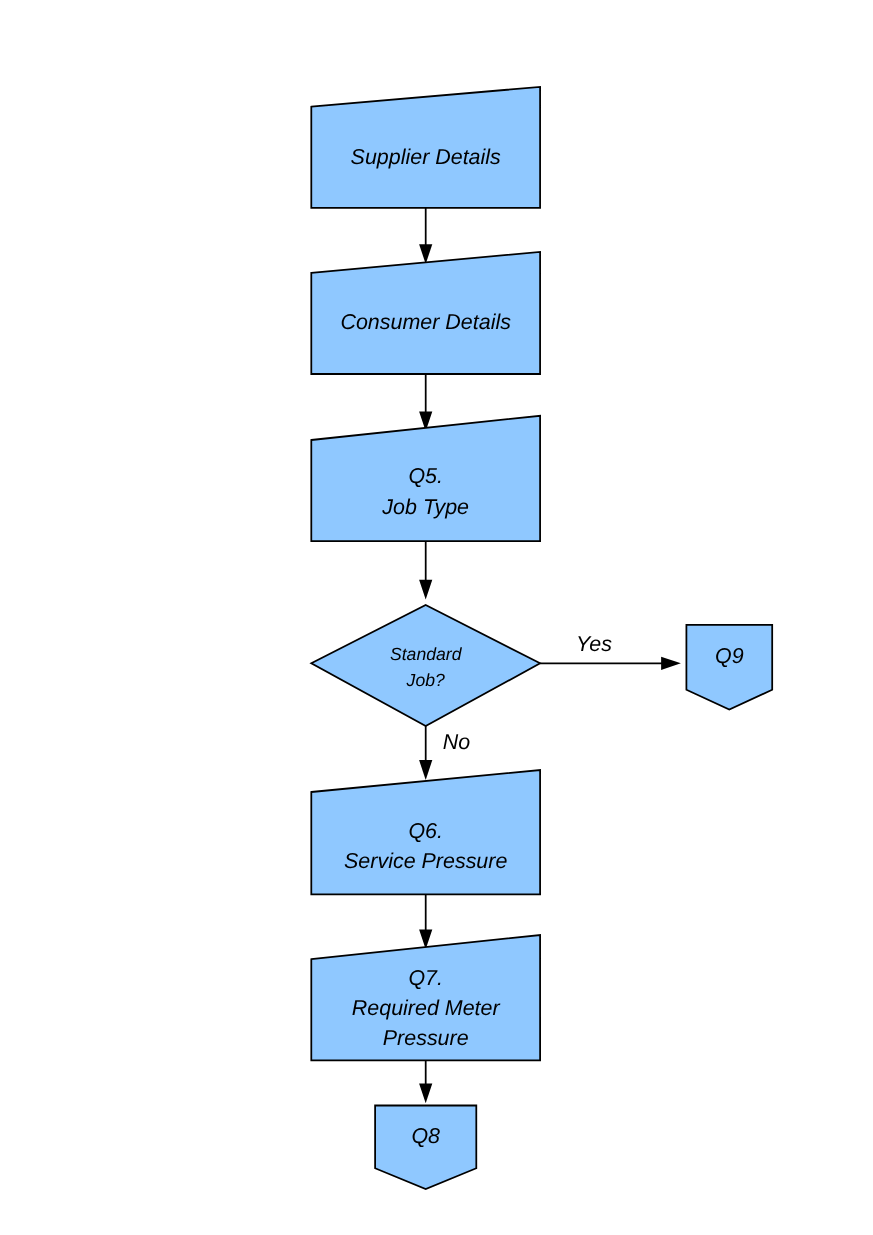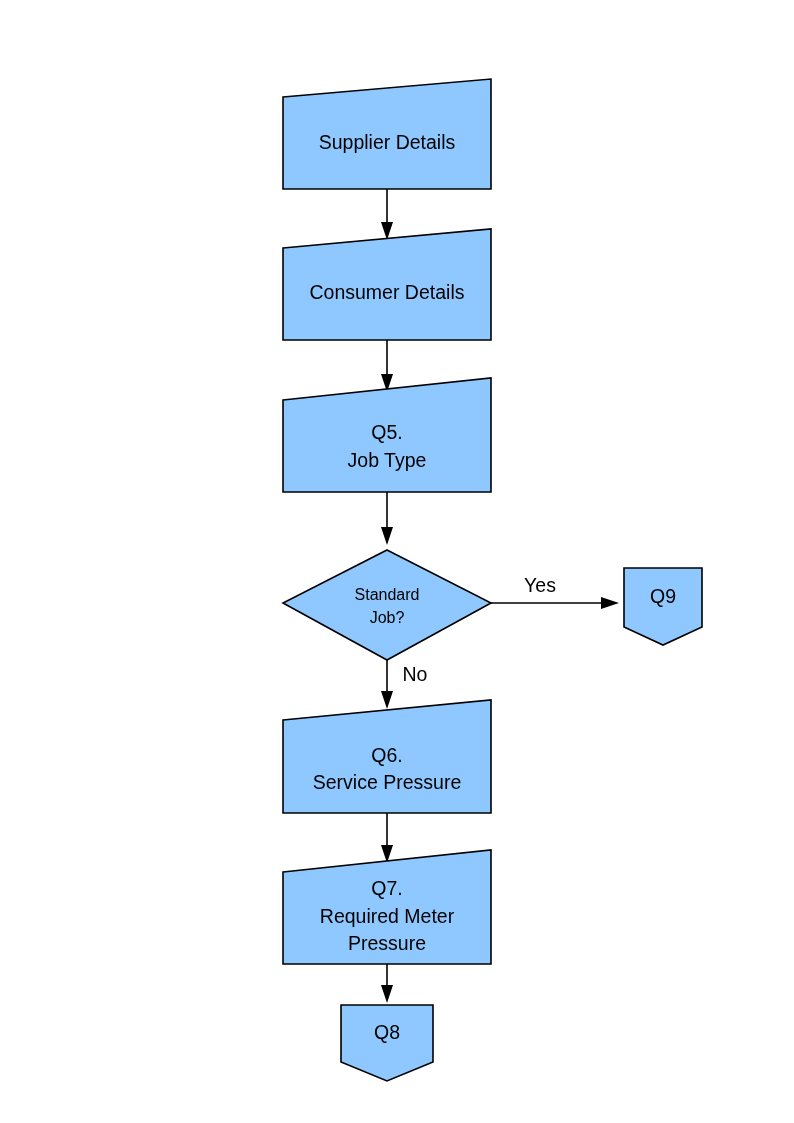--- a/index.html
+++ b/index.html
@@ -14,20 +14,21 @@
     position: relative;
     overflow: hidden;
     font-family: "Liberation Sans", sans-serif;
   }
   #flow-root {
     position: absolute;
     left: 0;
     top: 0;
     width: 794px;
     height: 1123px;
+    font-style: italic;
   }
   svg.flowchart {
     display: block;
     width: 794px;
     height: 1123px;
   }
   .node-shape {
     stroke: #000000;
     stroke-width: 1.6;
     stroke-linejoin: miter;

